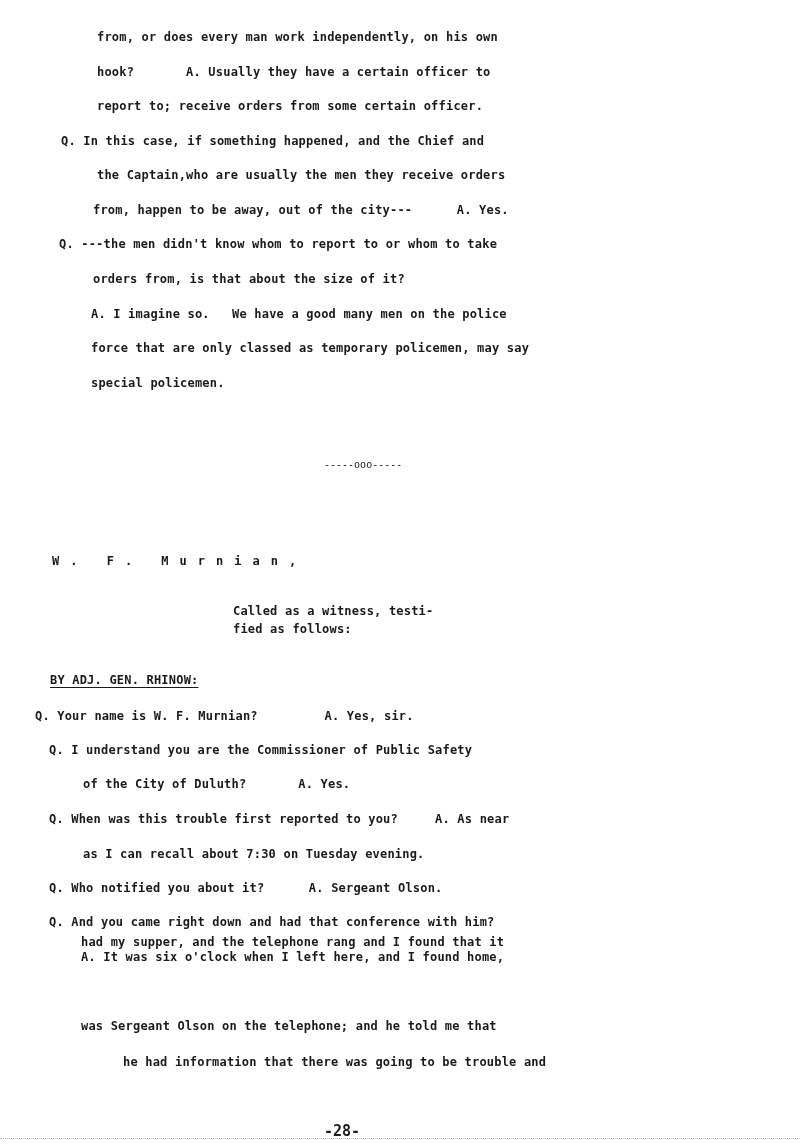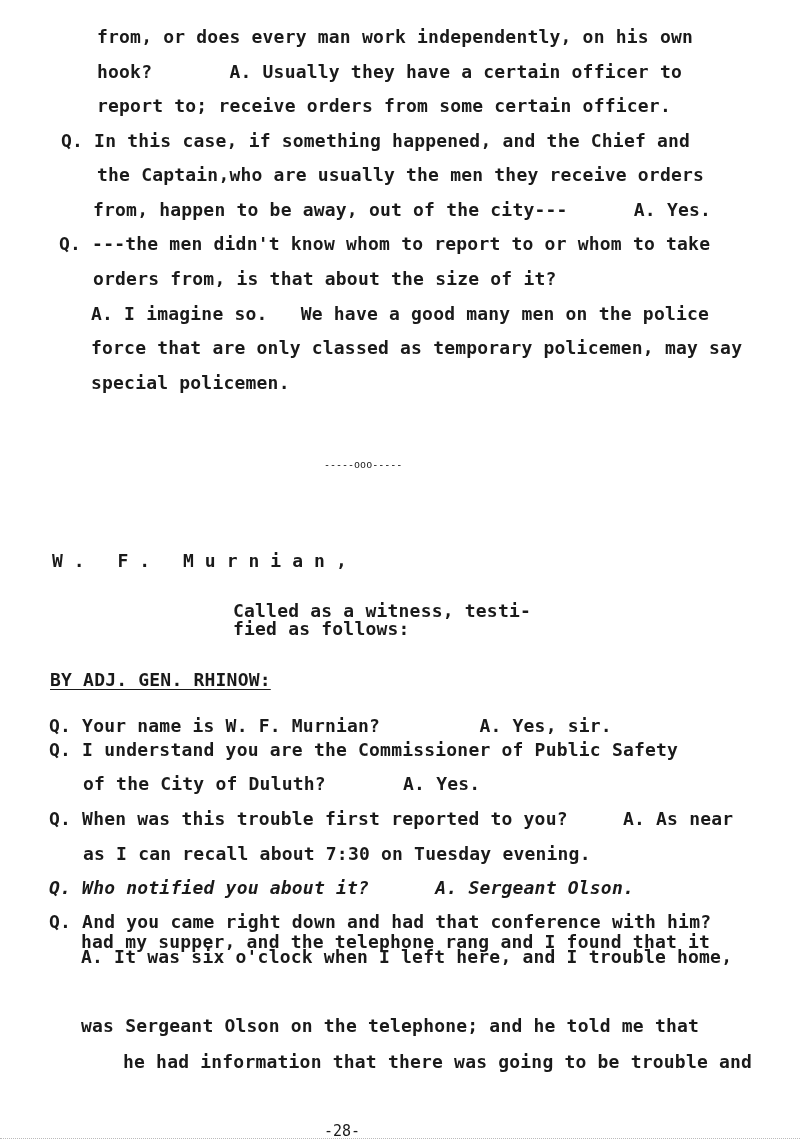--- a/index.html
+++ b/index.html
@@ -10,21 +10,21 @@
   body {
     width: 800px;
     height: 1148px;
     position: relative;
     overflow: hidden;
     font-family: "DejaVu Sans Mono", "Liberation Mono", monospace;
     color: #1a1a1a;
   }
   .line {
     position: absolute;
-    font-size: 18px;
+    font-size: 12px;
     font-weight: bold;
     white-space: pre;
     letter-spacing: 0.2px;
     line-height: 20px;
   }
   .sep {
     position: absolute;
     left: 324px;
     top: 459px;
     font-size: 10px;
@@ -35,21 +35,21 @@
   }
   .under {
     text-decoration: underline;
     text-underline-offset: 3px;
   }
   .pageno {
     position: absolute;
     left: 324px;
     top: 1122px;
     font-size: 15px;
-    font-weight: normal;
+    font-weight: bold;
   }
   .dots {
     position: absolute;
     left: 0;
     right: 0;
     top: 1138px;
     border-top: 1px dotted #bbbbbb;
     height: 0;
   }
 </style>
@@ -71,27 +71,27 @@
   <div class="line" style="left:91px;top:373px;">special policemen.</div>
 
   <div class="sep">-----ooo-----</div>
 
   <div class="line spaced" style="left:52px;top:551px;">W. F. Murnian,</div>
   <div class="line" style="left:233px;top:602px;line-height:18px;">Called as a witness, testi-</div>
   <div class="line" style="left:233px;top:620px;line-height:18px;">fied as follows:</div>
 
   <div class="line under" style="left:50px;top:670px;">BY ADJ. GEN. RHINOW:</div>
 
-  <div class="line" style="left:49px;top:706px;margin-top:10px;">Q. Your name is W. F. Murnian?         A. Yes, sir.</div>
+  <div class="line" style="left:35px;top:706px;">Q. Your name is W. F. Murnian?         A. Yes, sir.</div>
   <div class="line" style="left:49px;top:740px;">Q. I understand you are the Commissioner of Public Safety</div>
   <div class="line" style="left:83px;top:774px;">of the City of Duluth?       A. Yes.</div>
   <div class="line" style="left:49px;top:809px;">Q. When was this trouble first reported to you?     A. As near</div>
   <div class="line" style="left:83px;top:844px;">as I can recall about 7:30 on Tuesday evening.</div>
-  <div class="line" style="left:49px;top:878px;font-style:italic;">Q. Who notified you about it?      A. Sergeant Olson.</div>
+  <div class="line" style="left:49px;top:878px;">Q. Who notified you about it?      A. Sergeant Olson.</div>
   <div class="line" style="left:49px;top:912px;">Q. And you came right down and had that conference with him?</div>
-  <div class="line" style="left:81px;top:947px;">A. It was six o'clock when I left here, and I trouble home,</div>
+  <div class="line" style="left:81px;top:947px;">A. It was six o'clock when I left here, and I found home,</div>
   <div class="line" style="left:81px;top:932px;">had my supper, and the telephone rang and I found that it</div>
   <div class="line" style="left:81px;top:1016px;">was Sergeant Olson on the telephone; and he told me that</div>
   <div class="line" style="left:81px;top:1052px;margin-left:42px;">he had information that there was going to be trouble and</div>
 
   <div class="pageno">-28-</div>
   <div class="dots"></div>
 </div>
 
 </body></html>

